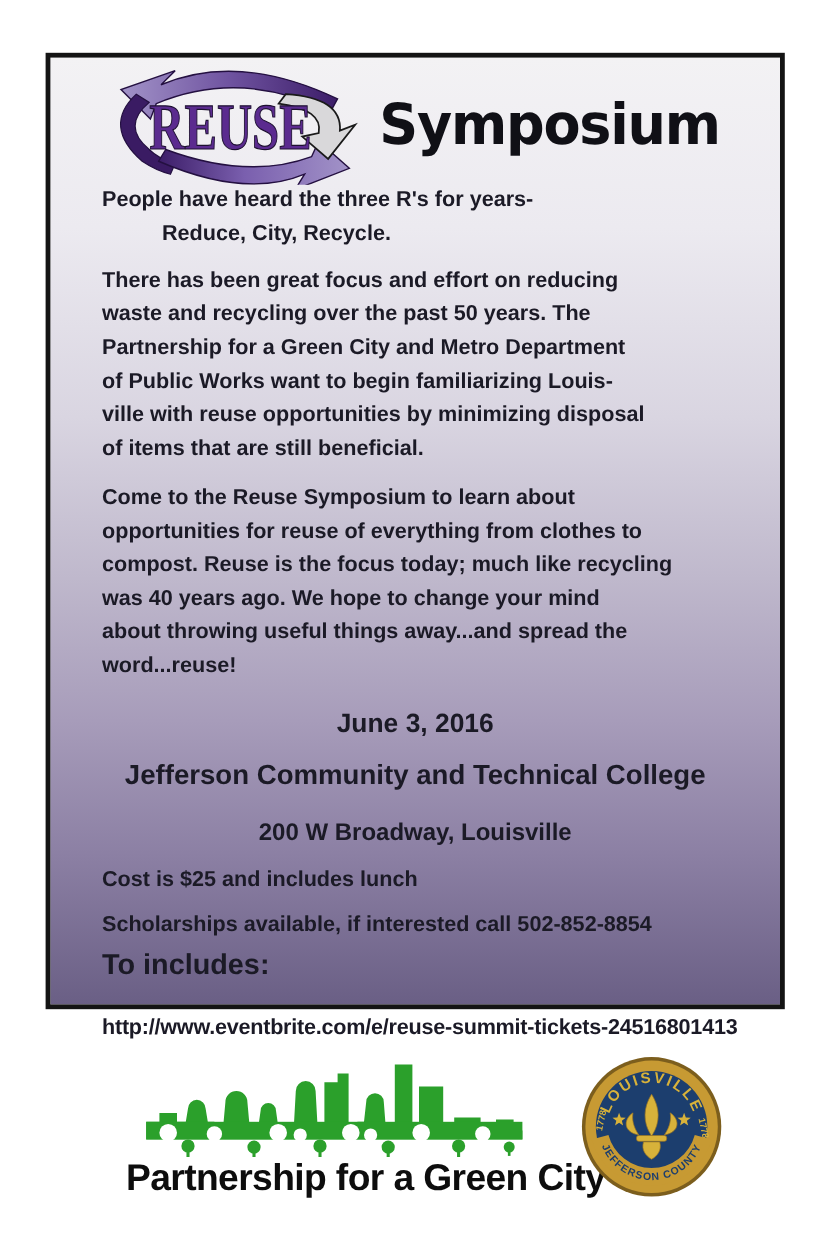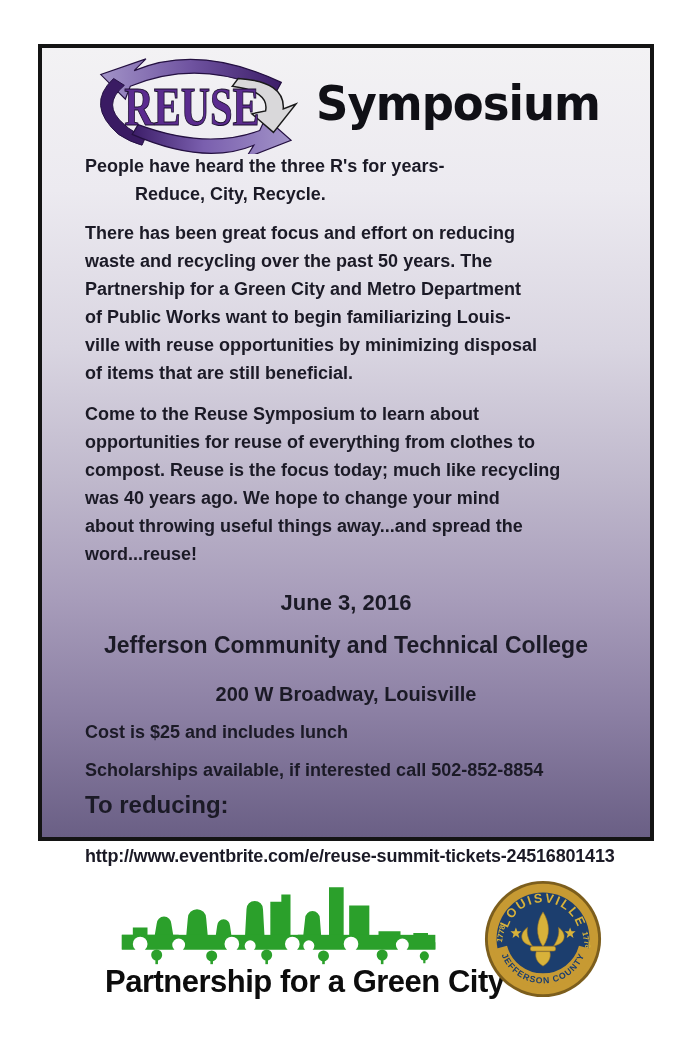--- a/index.html
+++ b/index.html
@@ -101,21 +101,21 @@
 compost.  Reuse is the focus today; much like recycling
 was 40 years ago.  We hope to change your mind
 about throwing useful things away...and spread the
 word...reuse!</div>
 
   <div class="txt centered date">June 3, 2016</div>
   <div class="txt centered venue">Jefferson Community and Technical College</div>
   <div class="txt centered address">200 W Broadway, Louisville</div>
   <div class="txt left43 cost">Cost is $25 and includes lunch</div>
   <div class="txt left43 scholarship">Scholarships available, if interested call 502-852-8854</div>
-  <div class="txt left43 register">To reducing:</div>
+  <div class="txt left43 register">To includes:</div>
   <div class="txt left43 url">http://www.eventbrite.com/e/reuse-summit-tickets-24516801413</div>
 
   <div class="logo-box">
     <div class="green-city">
       <svg viewBox="0 0 360 96" xmlns="http://www.w3.org/2000/svg">
         <g fill="#2ba02b">
 
           <path d="M2,78 V62 H14 V54 H30 V62 H38 L40,50 A8 8 0 0 1 56,50 L58,62 H64 V66 H72
                    L74,44 A10 10 0 0 1 94,44 L96,66 H104 L106,52 A7 7 0 0 1 120,52 L122,66
                    H128 V70 H136 L138,34 A9 9 0 0 1 156,34 L158,70 H164 V26 H176 V18 H186

